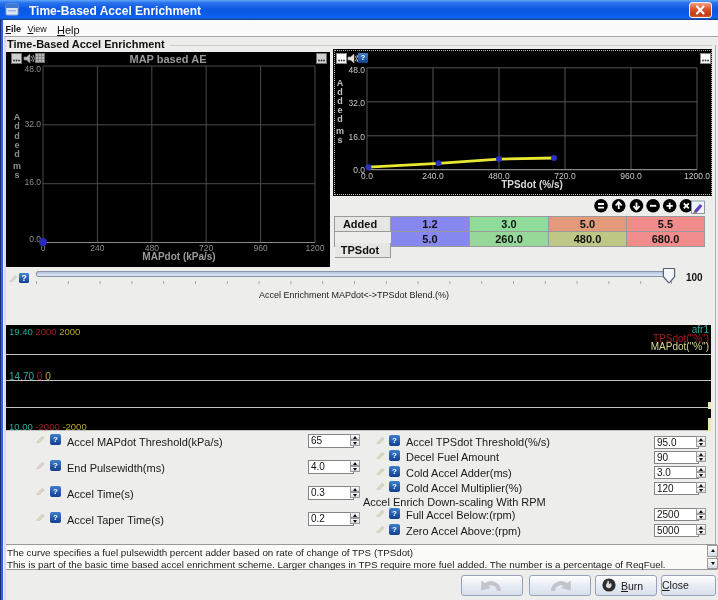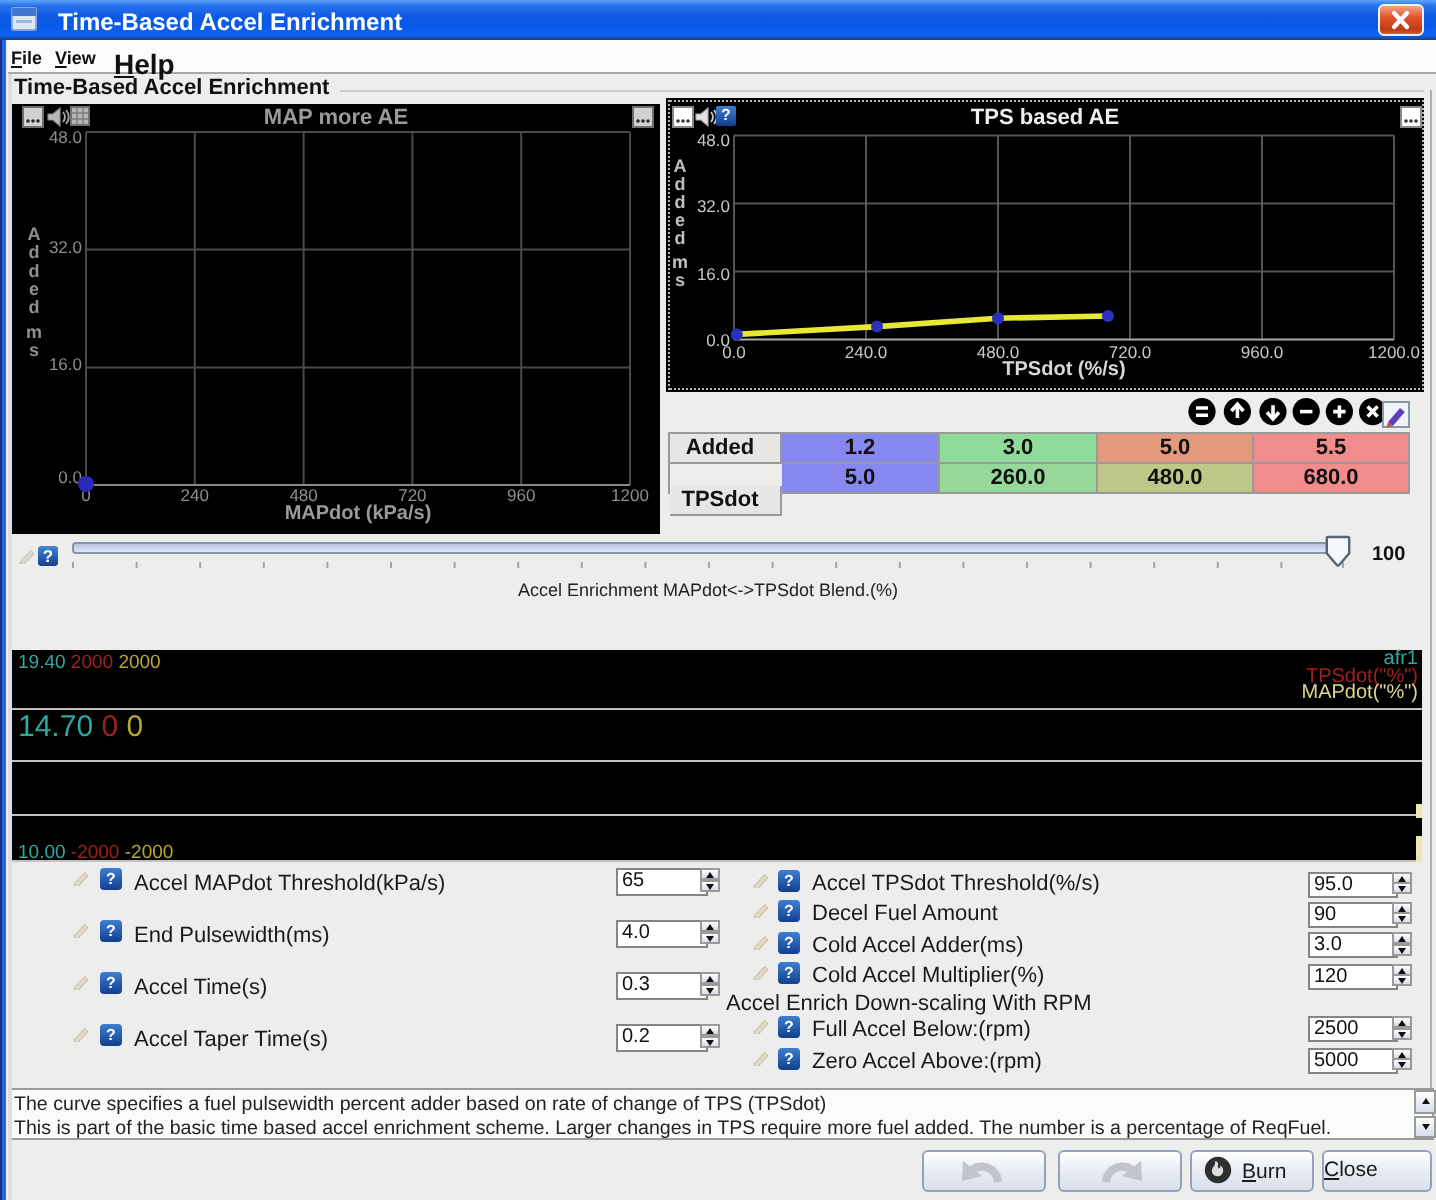--- a/index.html
+++ b/index.html
@@ -24,29 +24,29 @@
       <rect x="3" y="7" width="8" height="1.5" fill="#9db8e0"></rect>
     </svg>
 <div class="abs" style="left:29px;top:3.5px;font-size:12px;font-weight:bold;color:#fff">Time-Based Accel Enrichment</div>
 <div class="abs" style="left:689px;top:2px;width:23px;height:16px;border:1px solid #f0f0f8;border-radius:3px;background:linear-gradient(#f2a285,#e2542c 40%,#c03a14 85%,#d86034);box-sizing:border-box">
 <svg width="21" height="14" viewBox="0 0 21 14">
         <path d="M7 3.5 L13.5 10.5 M13.5 3.5 L7 10.5" stroke="#fff" stroke-width="2.2" stroke-linecap="round"></path>
       </svg></div>
 
 <div class="abs" style="left:0;top:20px;width:718px;height:17px;background:#fbfbfb;border-bottom:1px solid #a8a8a8;box-sizing:border-box">
 <span class="abs" style="left:5.5px;top:4px;font-size:9px;font-weight:bold;color:#111"><u>F</u>ile</span>
-<span class="abs" style="left:27.5px;top:4px;font-size:9px;font-weight:bold;color:#111"><u>V</u>iew</span>
-<span class="abs" style="left:57px;top:4px;font-size:14px;font-weight:bold;color:#111"><u>H</u>elp</span>
+<span class="abs" style="left:27.5px;top:4px;font-size:9px;font-weight:normal;color:#111"><u>V</u>iew</span>
+<span class="abs" style="left:57px;top:4px;font-size:11px;font-weight:normal;color:#111"><u>H</u>elp</span>
 </div>
 
 <div class="abs" style="left:7px;top:37.5px;font-size:11px;font-weight:bold;color:#111">Time-Based Accel Enrichment</div>
 <div class="abs" style="left:170px;top:45px;width:542px;height:1px;background:#cccccc"></div>
 
 <div class="abs" style="left:6px;top:52px;width:324px;height:215px;background:#000">
-<div class="ct" style="color:#9a9a9a">MAP more AE</div>
+<div class="ct" style="color:#9a9a9a">MAP based AE</div>
 <svg class="abs" style="left:5px;top:0.5px;opacity:0.82" width="11" height="11" viewBox="0 0 11 11">
         <rect x="0.5" y="0.5" width="10" height="10" fill="#fff" stroke="#888"></rect>
         <circle cx="3" cy="7.5" r="0.9" fill="#333"></circle>
         <circle cx="5.5" cy="7.5" r="0.9" fill="#333"></circle>
         <circle cx="8" cy="7.5" r="0.9" fill="#333"></circle>
       </svg>
 <svg class="abs" style="left:17px;top:0.5px;opacity:0.82" width="12" height="11" viewBox="0 0 12 11">
         <path d="M1 4 h2.5 L7 1 v9 L3.5 7 H1z" fill="#e2e2e2" stroke="#aaa" stroke-width="0.6"></path>
         <path d="M8.5 3 q2 2.5 0 5 M10 2 q2.8 3.5 0 7" stroke="#c4c4c4" stroke-width="1" fill="none"></path>
       </svg>
@@ -96,21 +96,20 @@
           <text x="11" y="104.5">d</text>
           <text x="11" y="117">m</text>
           <text x="11" y="126">s</text>
 </g>
 <circle cx="37" cy="190" r="4" fill="#2a2ab8"></circle>
 </svg>
 </div>
 
 <div class="abs" style="left:333px;top:49px;width:379px;height:147px;background:#000">
 <div class="abs" style="left:1px;top:1px;width:376px;height:143px;border:1px dotted #b8b8b8"></div>
-<div class="ct" style="top:3.5px">TPS based AE</div>
 <svg class="abs" style="left:2.5px;top:3.5px" width="11" height="11" viewBox="0 0 11 11">
         <rect x="0.5" y="0.5" width="10" height="10" fill="#fff" stroke="#888"></rect>
         <circle cx="3" cy="7.5" r="0.9" fill="#333"></circle>
         <circle cx="5.5" cy="7.5" r="0.9" fill="#333"></circle>
         <circle cx="8" cy="7.5" r="0.9" fill="#333"></circle>
       </svg>
 <svg class="abs" style="left:14px;top:3.5px" width="12" height="11" viewBox="0 0 12 11">
         <path d="M1 4 h2.5 L7 1 v9 L3.5 7 H1z" fill="#e2e2e2" stroke="#aaa" stroke-width="0.6"></path>
         <path d="M8.5 3 q2 2.5 0 5 M10 2 q2.8 3.5 0 7" stroke="#c4c4c4" stroke-width="1" fill="none"></path>
       </svg>
@@ -242,21 +241,21 @@
     </svg>
 <div class="abs" style="left:686px;top:272px;font-size:10px;font-weight:bold;color:#111">100</div>
 <div class="abs" style="left:36px;top:290px;width:636px;text-align:center;color:#222;font-size:9px;white-space:nowrap">Accel Enrichment MAPdot&lt;-&gt;TPSdot Blend.(%)</div>
 
 <div class="abs" style="left:6px;top:325px;width:705px;height:106px;background:#000">
 <div class="abs" style="left:0;top:28.5px;width:705px;height:1px;background:#c2c2c2"></div>
 <div class="abs" style="left:0;top:55px;width:705px;height:1px;background:#c2c2c2"></div>
 <div class="abs" style="left:0;top:82px;width:705px;height:1px;background:#c2c2c2"></div>
 <div class="abs" style="left:0;top:105px;width:705px;height:1px;background:#c2c2c2"></div>
 <div class="abs" style="left:3px;top:1px;font-size:9.5px;white-space:nowrap"><span style="color:#2fa8a0">19.40</span> <span style="color:#a02020">2000</span> <span style="color:#b8a830">2000</span></div>
-<div class="abs" style="left:3px;top:30px;font-size:15px;white-space:nowrap"><span style="color:#2fa8a0">14.70</span> <span style="color:#a02020">0</span> <span style="color:#b8a830">0</span></div>
+<div class="abs" style="left:3px;top:46px;font-size:10px;white-space:nowrap"><span style="color:#2fa8a0">14.70</span> <span style="color:#a02020">0</span> <span style="color:#b8a830">0</span></div>
 <div class="abs" style="left:3px;top:96px;font-size:9.5px;white-space:nowrap"><span style="color:#2fa8a0">10.00</span> <span style="color:#a02020">-2000</span> <span style="color:#b8a830">-2000</span></div>
 <div class="abs" style="right:2px;top:1px;font-size:10px;text-align:right;line-height:8.5px"><span style="color:#2fa8a0">afr1</span><br><span style="color:#a02020">TPSdot("%")</span><br><span style="color:#d8d890">MAPdot("%")</span></div>
 <div class="abs" style="left:702px;top:77px;width:3px;height:7px;background:#e8e8b0"></div>
 <div class="abs" style="left:702px;top:93px;width:3px;height:13px;background:#e8e8b0"></div>
 </div>
 
 <svg class="abs pen" style="left:35px;top:434px" width="12" height="11" viewBox="0 0 11 10">
       <path d="M2 9 l6-6.5 2 1.8 -6 6.5z" fill="#ded8c4" stroke="#b8b4a0" stroke-width="0.5"></path>
       <path d="M2 9 l1.7 1.6 -2.6 0.8z" fill="#d0ccc0"></path>
     </svg>

